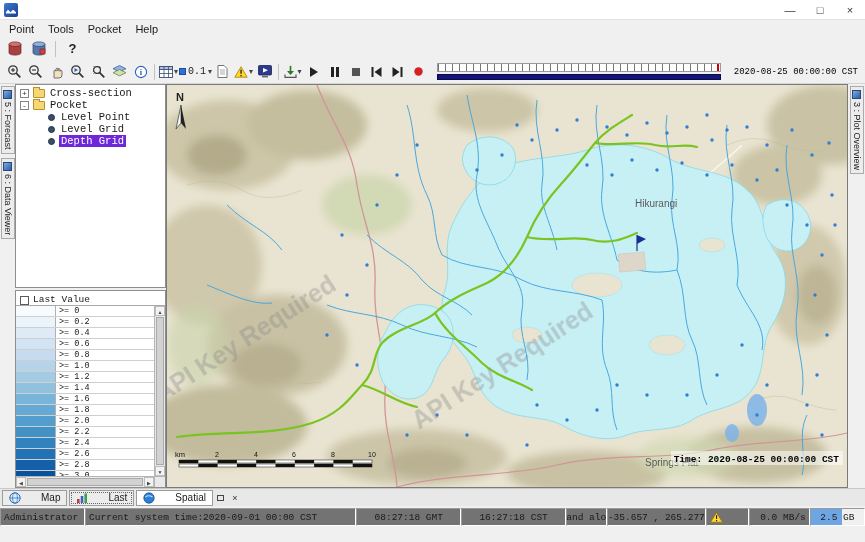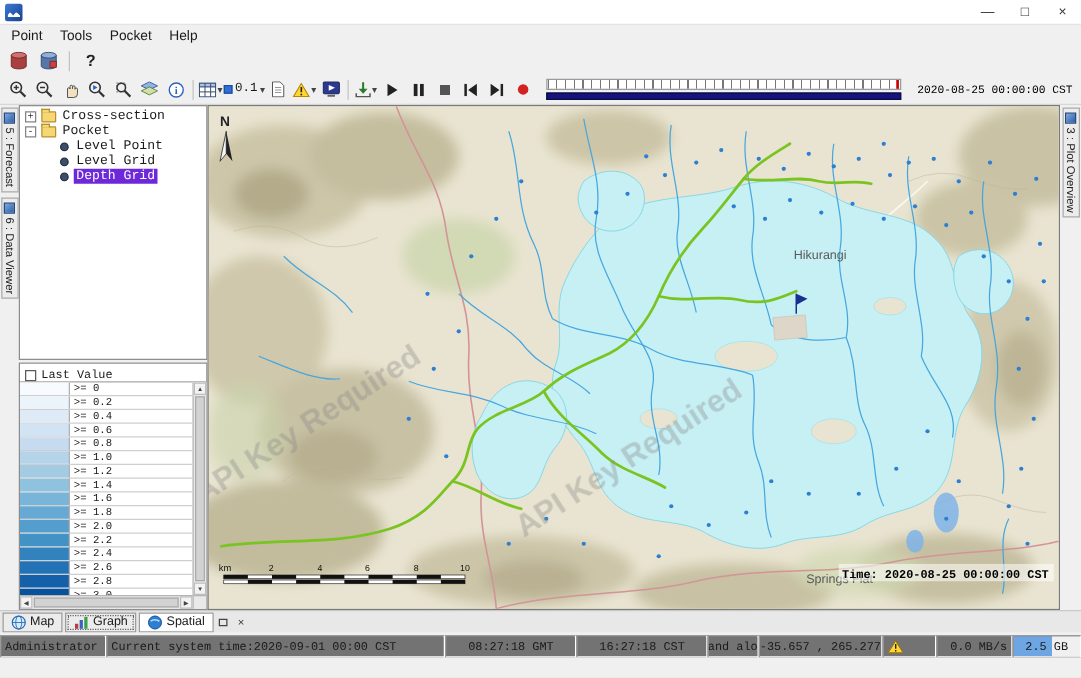--- a/index.html
+++ b/index.html
@@ -66,21 +66,21 @@
   .harr{flex:none;width:10px;height:100%;font-size:5px;line-height:10px;text-align:center;color:#444;background:#f3f3f3;border:1px solid #bdbdbd}
   .vthumb{flex:1;margin:1px 1px;background:#d2d2d2;border:1px solid #aaa}
   .hthumb{flex:1;margin:1px 1px;background:#d2d2d2;border:1px solid #aaa}
 
   
   .map-area{position:absolute;left:166px;top:84px;width:682px;height:404px;border:1px solid #7a7a7a;background:#e9e4d1}
   .map-area svg{display:block;width:100%;height:100%}
 
   
   .tabbar{position:absolute;left:0;top:488px;width:865px;height:18px;background:#e8e8e8;border-top:1px solid #c9c9c9;display:flex;align-items:center;padding-left:2px;gap:2px}
-  .btab{display:flex;align-items:center;gap:3px;height:16px;padding:0 6px;border:1px solid #9c9c9c;background:#ececec;font-size:10px}
+  .btab{display:flex;align-items:center;gap:20px;height:16px;padding:0 6px;border:1px solid #9c9c9c;background:#ececec;font-size:10px}
   .btab.active{background:#fff}
   .btab.focus{outline:1px dotted #666;outline-offset:-3px}
   .tabctl{width:12px;height:12px;display:flex;align-items:center;justify-content:center;font-size:9px;color:#333}
   .tabctl .boxglyph{width:7px;height:6px;border:1px solid #444}
   .logsrow{position:absolute;left:0;top:506px;width:865px;height:18px;background:#f0f0f0;display:flex;align-items:center;padding-left:2px}
   .logs-btn{height:15px;padding:0 9px;border:1px solid #979797;border-radius:2px;background:#5eead4;font-size:12px;display:flex;align-items:center}
 
   .statusbar{position:absolute;left:0;top:508px;width:865px;height:18px;display:flex;background:#737373}
   .seg{height:100%;border:1px solid;border-color:#9a9a9a #fff #fff #9a9a9a;display:flex;align-items:center;font:9.5px "Liberation Mono",monospace;padding:0 3px;white-space:nowrap;overflow:hidden}
   .seg-user{width:88px}
@@ -597,21 +597,21 @@
         <line x1="0.8" y1="6" x2="11.2" y2="6" stroke="#2b6cb0" stroke-width="0.7"></line>
       </svg>
     <span>Map</span>
   </span>
   <span class="btab focus">
     <svg width="12" height="12">
         <rect x="1" y="7" width="2.6" height="4" fill="#c03a3a"></rect>
         <rect x="4.7" y="4" width="2.6" height="7" fill="#3a62c0"></rect>
         <rect x="8.4" y="1.5" width="2.6" height="9.5" fill="#3aa04a"></rect>
       </svg>
-    <span>Graph</span>
+    <span>Last</span>
   </span>
   <span class="btab active">
     <svg width="12" height="12">
         <circle cx="6" cy="6" r="5.2" fill="#2b7fd4" stroke="#1a4f8c" stroke-width="0.8"></circle>
         <path d="M2.5,5 q3,-2.5 7,0" stroke="#bfe0ff" stroke-width="1.2" fill="none"></path>
       </svg>
     <span>Spatial</span>
   </span>
   <span class="tabctl">
       <span class="boxglyph"></span>

